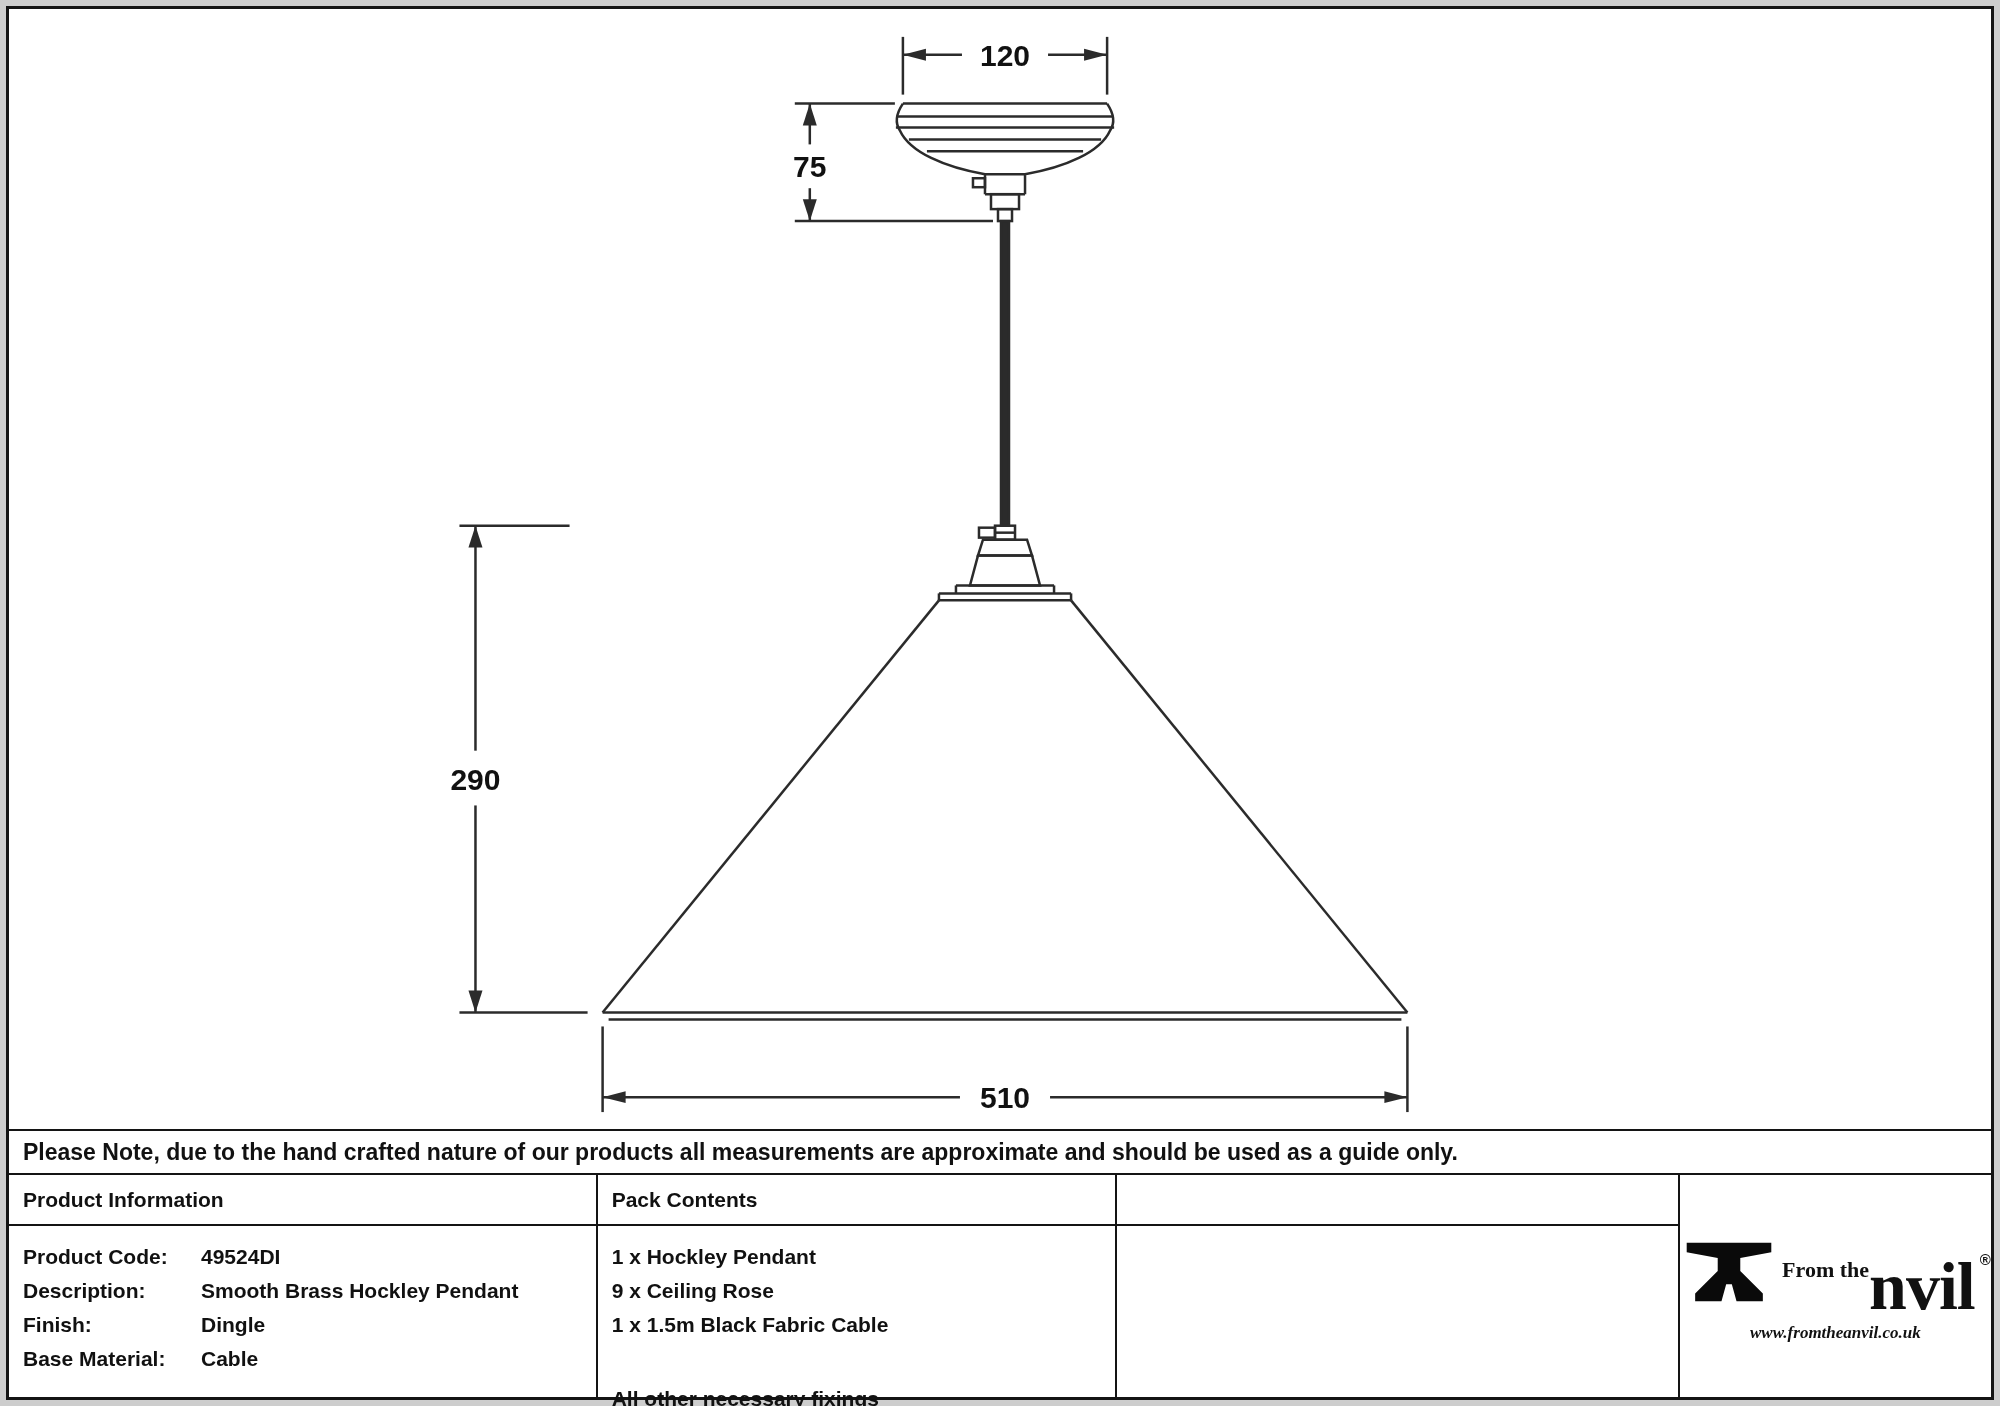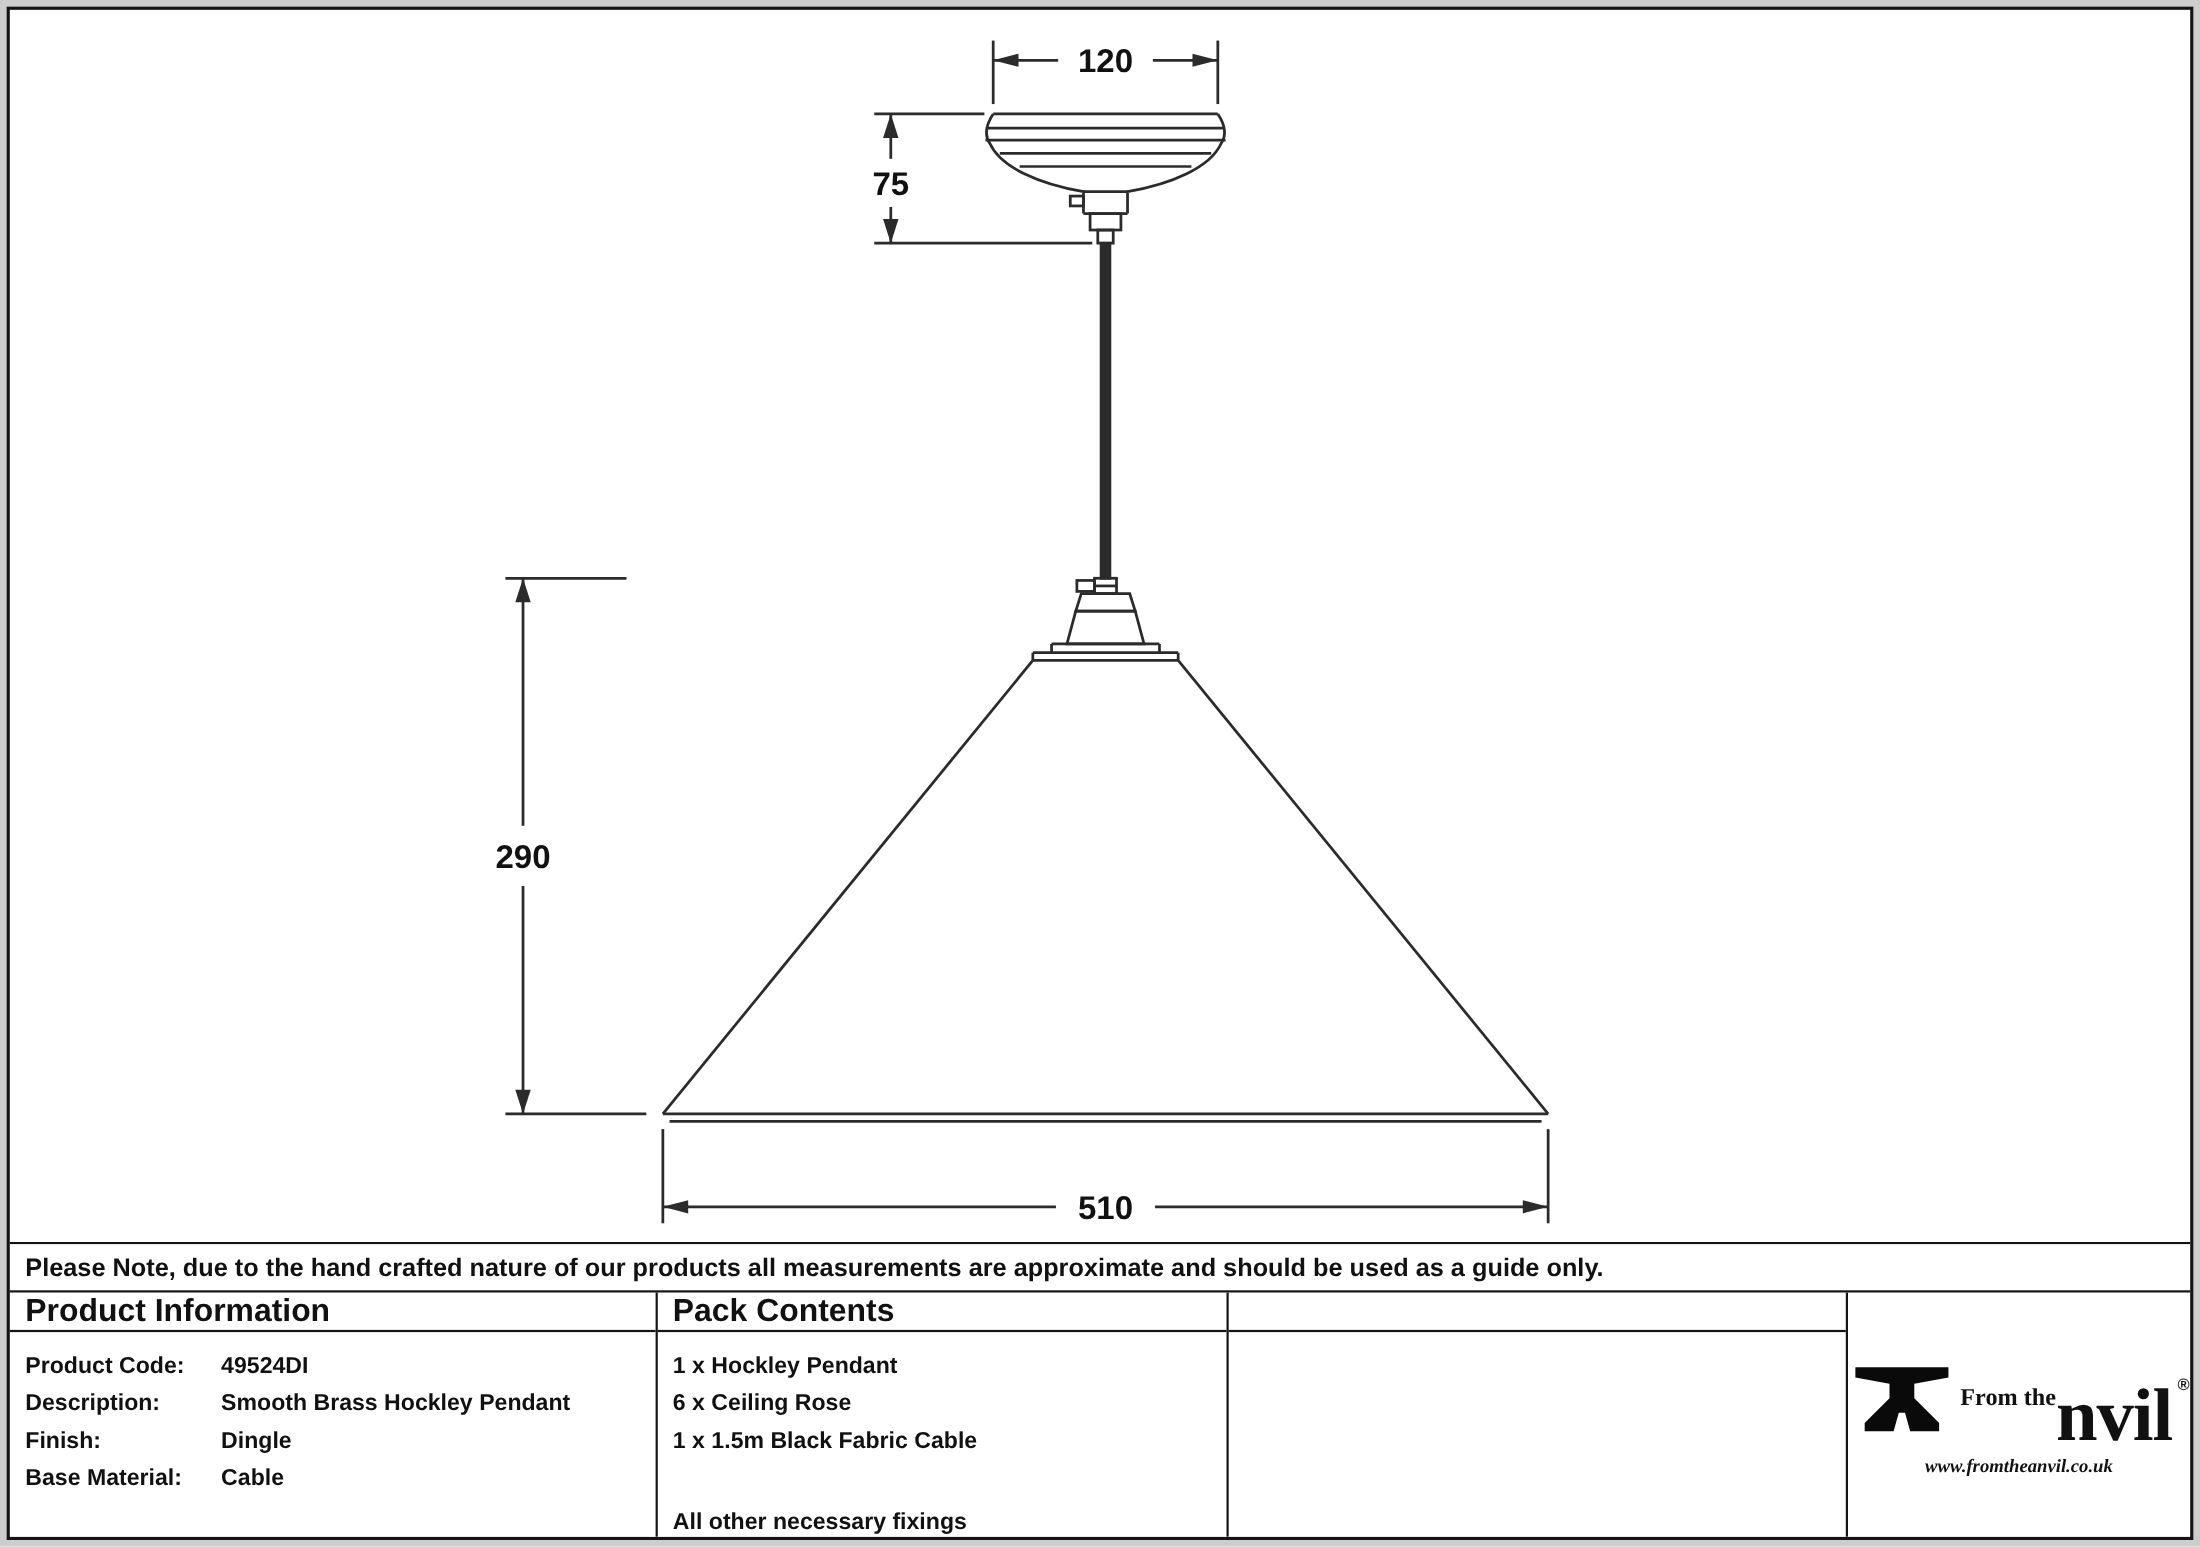--- a/index.html
+++ b/index.html
@@ -16,21 +16,21 @@
   .note-bar{height:44px;border-top:2px solid #141414;display:flex;align-items:center;padding-left:14px;font-weight:bold;font-size:23px;background:#fff}
 
   
   .info-table{height:224px;border-top:2px solid #141414;display:flex;background:#fff}
   .col{height:100%}
   .col + .col{border-left:2px solid #141414}
   .col-product{width:29.6%}
   .col-pack{width:26.2%}
   .col-empty{width:28.4%}
   .col-logo{width:15.8%;display:flex;flex-direction:column;align-items:center;justify-content:center}
-  .col-header{height:36px;border-bottom:2px solid #141414;display:flex;align-items:center;padding-left:14px;font-weight:bold;font-size:29px}
+  .col-header{height:51px;border-bottom:2px solid #141414;display:flex;align-items:center;padding-left:14px;font-weight:bold;font-size:21px}
   .col-body{padding:14px 0 0 14px;font-size:21px;font-weight:bold}
   .prow{display:flex;height:34px;align-items:center}
   .plabel{width:178px}
   .pitem{height:34px;display:flex;align-items:center}
   .pitem.gap{margin-top:40px}
 
   
   .logo-row{display:flex;align-items:flex-end}
   .anvil-glyph{width:94px;height:86px;display:block}
   .wordmark{display:flex;position:relative;margin-left:1px;padding-right:14px}
@@ -144,21 +144,21 @@
           <span class="plabel">Base Material:</span>
           <span>Cable</span>
         </div>
       </div>
     </div>
 
     <div class="col col-pack">
       <div class="col-header">Pack Contents</div>
       <div class="col-body">
         <div class="pitem">1 x Hockley Pendant</div>
-        <div class="pitem">6 x Ceiling Rose</div>
+        <div class="pitem">9 x Ceiling Rose</div>
         <div class="pitem">1 x 1.5m Black Fabric Cable</div>
         <div class="pitem gap">All other necessary fixings</div>
       </div>
     </div>
 
     <div class="col col-empty">
       <div class="col-header"></div>
     </div>
 
     <div class="col col-logo">

